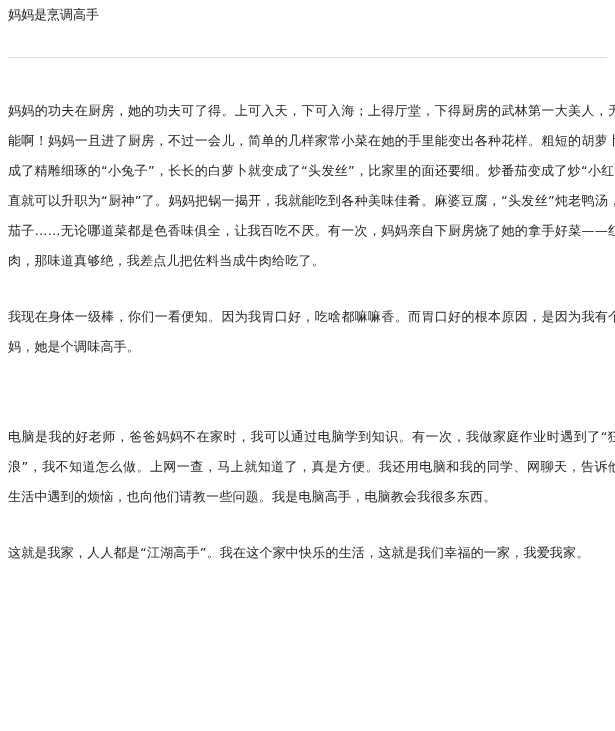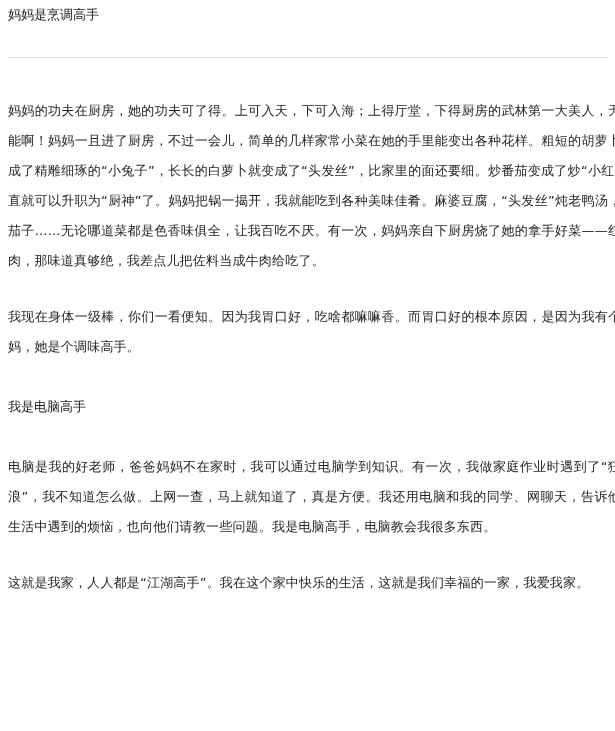--- a/index.html
+++ b/index.html
@@ -68,21 +68,20 @@
   <div class="spacer-sm"></div>
 
   <div class="para nowrap-wide block-1">妈妈的功夫在厨房，她的功夫可了得。上可入天，下可入海；上得厅堂，下得厨房的武林第一大美人，无所不能啊！妈妈一且进了厨房，不过一会儿，简单的几样家常小菜在她的手里能变出各种花样。粗短的胡萝卜就变成了精雕细琢的“小兔子”，长长的白萝卜就变成了“头发丝”，比家里的面还要细。炒番茄变成了炒“小红花”简直就可以升职为“厨神”了。妈妈把锅一揭开，我就能吃到各种美味佳肴。麻婆豆腐，“头发丝”炖老鸭汤，凉拌茄子......无论哪道菜都是色香味俱全，让我百吃不厌。有一次，妈妈亲自下厨房烧了她的拿手好菜——红烧牛肉，那味道真够绝，我差点儿把佐料当成牛肉给吃了。</div>
 
   <div class="spacer-md"></div>
 
   <div class="para nowrap-wide">我现在身体一级棒，你们一看便知。因为我胃口好，吃啥都嘛嘛香。而胃口好的根本原因，是因为我有个好妈妈，她是个调味高手。</div>
 
   <div class="spacer-lg"></div>
 
-  <div class="heading">我是电脑高手</div>
 
   <div class="spacer-lg"></div>
 
   <div class="para nowrap-wide">电脑是我的好老师，爸爸妈妈不在家时，我可以通过电脑学到知识。有一次，我做家庭作业时遇到了“狂风巨浪”，我不知道怎么做。上网一查，马上就知道了，真是方便。我还用电脑和我的同学、网聊天，告诉他们我生活中遇到的烦恼，也向他们请教一些问题。我是电脑高手，电脑教会我很多东西。</div>
 
   <div class="spacer-md"></div>
 
   <div class="para nowrap-wide">这就是我家，人人都是“江湖高手”。我在这个家中快乐的生活，这就是我们幸福的一家，我爱我家。</div>
 
 </div>

